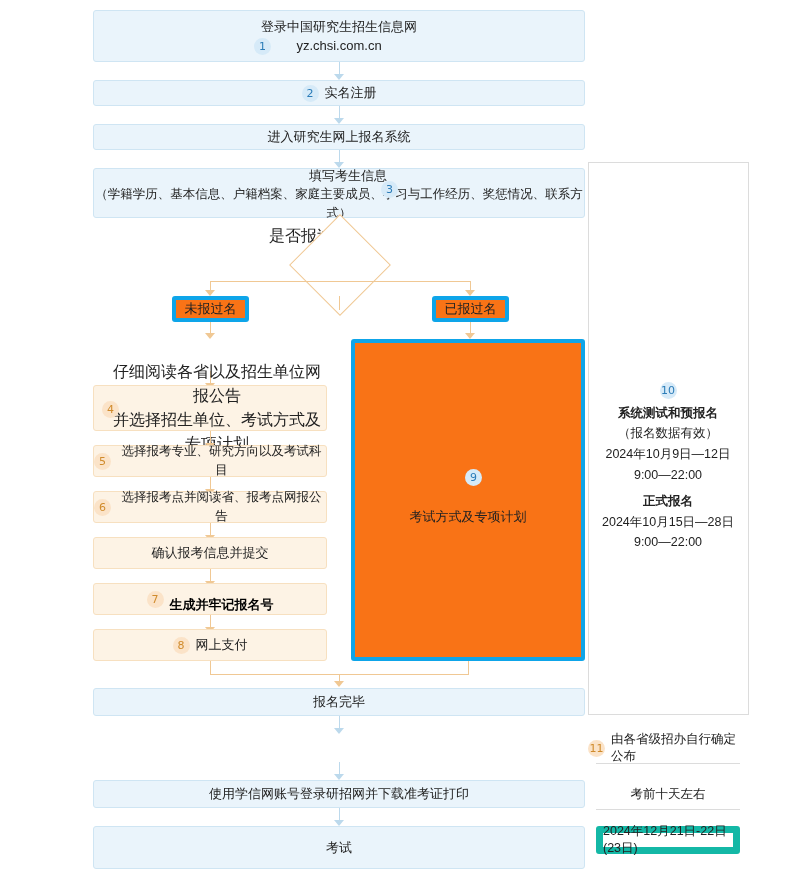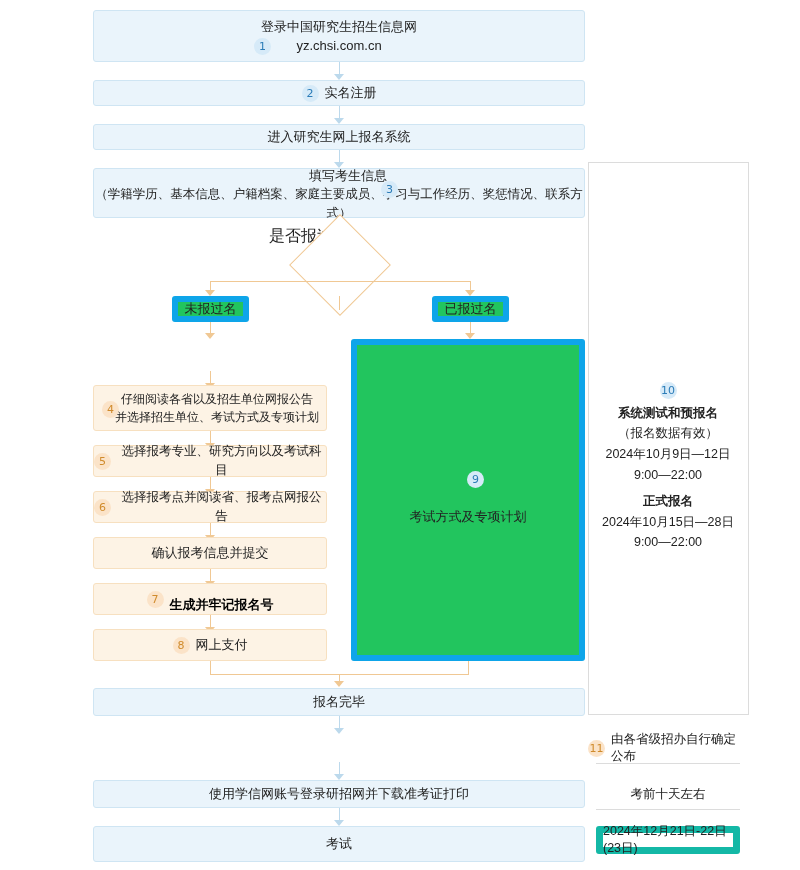--- a/index.html
+++ b/index.html
@@ -31,22 +31,22 @@
     text-align: center;
     font-size: 13px;
     line-height: 1.5;
     border-radius: 3px;
   }
   .blue {
     background: #eaf4fb;
     border: 1px solid #cfe5f3;
   }
   .orange {
-    background: #22c55e;
-    border: 6px solid #0ea5e9;
+    background: #f97316;
+    border: 4px solid #0ea5e9;
   }
   .orange-soft {
     background: #fdf3e5;
     border: 1px solid #f7e0c0;
   }
 
   
   .num {
     display: inline-flex;
     align-items: center;
@@ -218,21 +218,21 @@
   <div class="vline" style="left:210px; top:322px; height:15px;"></div>
   <div class="arrow" style="left:205px; top:333px;"></div>
   <div class="vline" style="left:470px; top:322px; height:15px;"></div>
   <div class="arrow" style="left:465px; top:333px;"></div>
 
   <div class="vline" style="left:210px; top:371px; height:14px;"></div>
   <div class="arrow" style="left:205px; top:383px;"></div>
 
   <div class="box orange-soft" style="left:93px; top:385px; width:234px; height:46px;">
     <span class="num org abs" style="left:8px; top:15px;">4</span>
-    <div class="two-line" style="font-size:12px; padding-left:14px;">
+    <div class="two-line" style="font-size:16px; padding-left:14px;">
       <div>仔细阅读各省以及招生单位网报公告</div>
       <div>并选择招生单位、考试方式及专项计划</div>
     </div>
   </div>
   <div class="vline" style="left:210px; top:431px; height:14px;"></div>
   <div class="arrow" style="left:205px; top:443px;"></div>
 
   <div class="box orange-soft" style="left:93px; top:445px; width:234px; height:32px;">
     <div class="inner" style="font-size:12.5px;">
       <span class="num org">5</span>
@@ -292,21 +292,21 @@
 
   <div class="vline blue-l" style="left:339px; top:762px; height:14px;"></div>
   <div class="arrow blue-a" style="left:334px; top:774px;"></div>
 
   <div class="box blue" style="left:93px; top:780px; width:492px; height:28px;">
     <span>使用学信网账号登录研招网并下载准考证打印</span>
   </div>
   <div class="vline blue-l" style="left:339px; top:808px; height:14px;"></div>
   <div class="arrow blue-a" style="left:334px; top:820px;"></div>
 
-  <div class="box blue" style="left:93px; top:826px; width:492px; height:36px;">
+  <div class="box blue" style="left:93px; top:826px; width:492px; height:43px;">
     <span>考试</span>
   </div>
 
   <div class="right-sep" style="left:588px; top:162px; width:160px; height:1px;"></div>
   <div class="right-sep" style="left:588px; top:162px; width:1px; height:553px;"></div>
   <div class="right-sep" style="left:748px; top:162px; width:1px; height:553px;"></div>
   <div class="right-sep" style="left:588px; top:714px; width:160px; height:1px;"></div>
 
   <div class="right-block" style="left:588px; top:380px; width:160px;">
     <div style="margin-bottom:2px;">

